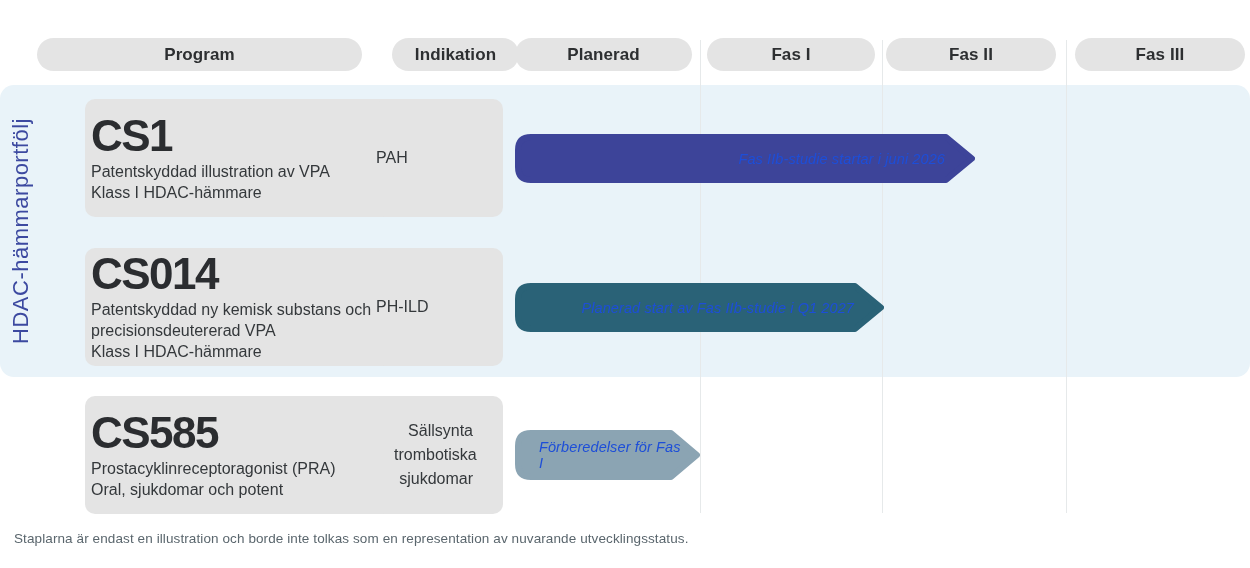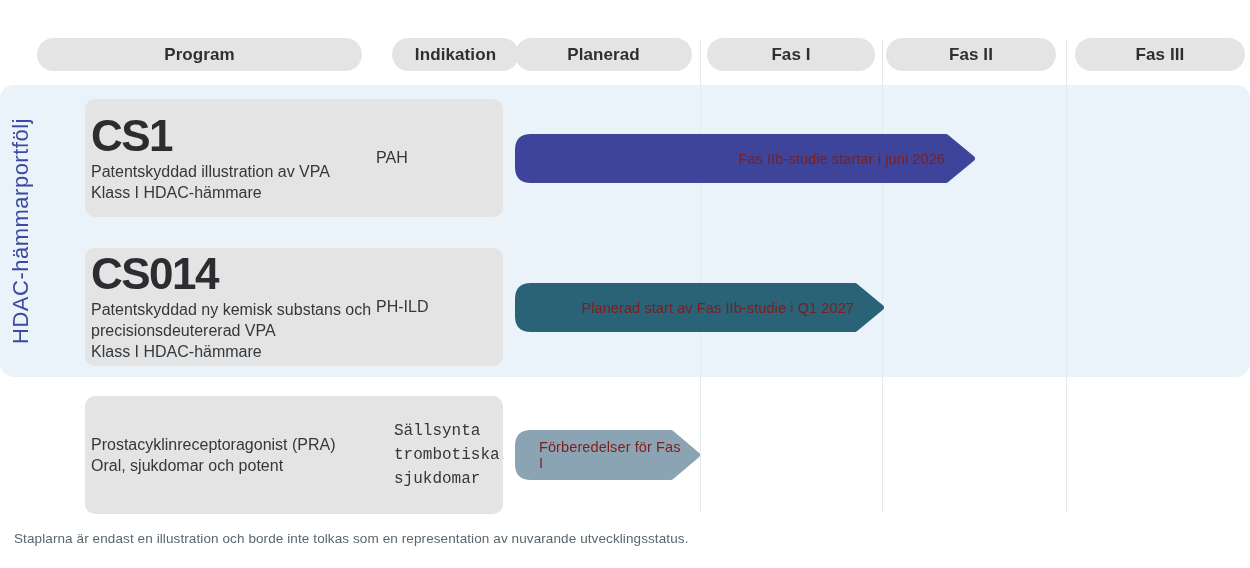--- a/index.html
+++ b/index.html
@@ -61,33 +61,34 @@
   }
   .program-card .desc { font-size: 16px; color: #34383b; line-height: 21px; }
 
   
   .indication-card {
     left: 376px; width: 127px; height: 118px;
     display: flex; flex-direction: column; justify-content: center;
     font-size: 16px; color: #34383b; line-height: 24px;
   }
   .indication-card.center { align-items: flex-start; text-align: center; }
-  .indication-card.left   { padding-left: 18px; padding-right: 30px; text-align: right; font-family: Liberation Mono, monospace; }
+  .indication-card.left   { padding-left: 18px; padding-right: 30px; text-align: right; }
 
   .row1 { top: 99px; }
   .row2 { top: 248px; }
   .row3 { top: 396px; }
 
   
   .arrow { position: absolute; left: 515px; }
   .arrow svg { display: block; }
   .arrow .arrow-label {
     position: absolute; left: 0; top: 0; width: 100%; height: 100%;
-    display: flex; align-items: center; color: #7f1d1d; font-size: 14.5px;
+    display: flex; align-items: center; color: #1d4ed8; font-size: 14.5px;
     letter-spacing: 0.1px;
+    font-style: italic;
   }
   .arrow .arrow-label.right { justify-content: flex-end; padding-right: 30px; }
   .arrow .arrow-label.center { justify-content: center; padding-right: 14px; padding-left: 24px; }
   .arrow.a1 { top: 134px; width: 460px; height: 49px; }
   .arrow.a2 { top: 283px; width: 369px; height: 49px; }
   .arrow.a3 { top: 430px; width: 185px; height: 50px; }
 
   
   .footnote {
     position: absolute; left: 14px; top: 531px;
@@ -153,20 +154,21 @@
     <span>PH-ILD</span>
   </div>
   <div class="arrow a2">
     <svg width="369" height="49" viewBox="0 0 369 49">
       <path d="M 16 3 L 340 3 L 366 24.5 L 340 46 L 16 46 Q 3 46 3 33 L 3 16 Q 3 3 16 3 Z" stroke-width="6" stroke-linejoin="round" fill="#2a6277" stroke="#2a6277"></path>
     </svg>
     <div class="arrow-label right">Planerad start av Fas IIb-studie i Q1 2027</div>
   </div>
 
   <div class="card program-card row3">
+    <div class="title">CS585</div>
     <div class="desc">Prostacyklinreceptoragonist (PRA)</div>
     <div class="desc">Oral, sjukdomar och potent</div>
   </div>
   <div class="card indication-card left row3">
     <span>Sällsynta trombotiska sjukdomar</span>
   </div>
   <div class="arrow a3">
     <svg width="185" height="50" viewBox="0 0 185 50">
       <path d="M 16 3 L 156 3 L 182 25 L 156 47 L 16 47 Q 3 47 3 34 L 3 16 Q 3 3 16 3 Z" stroke-width="6" stroke-linejoin="round" fill="#8ba4b3" stroke="#8ba4b3"></path>
     </svg>

